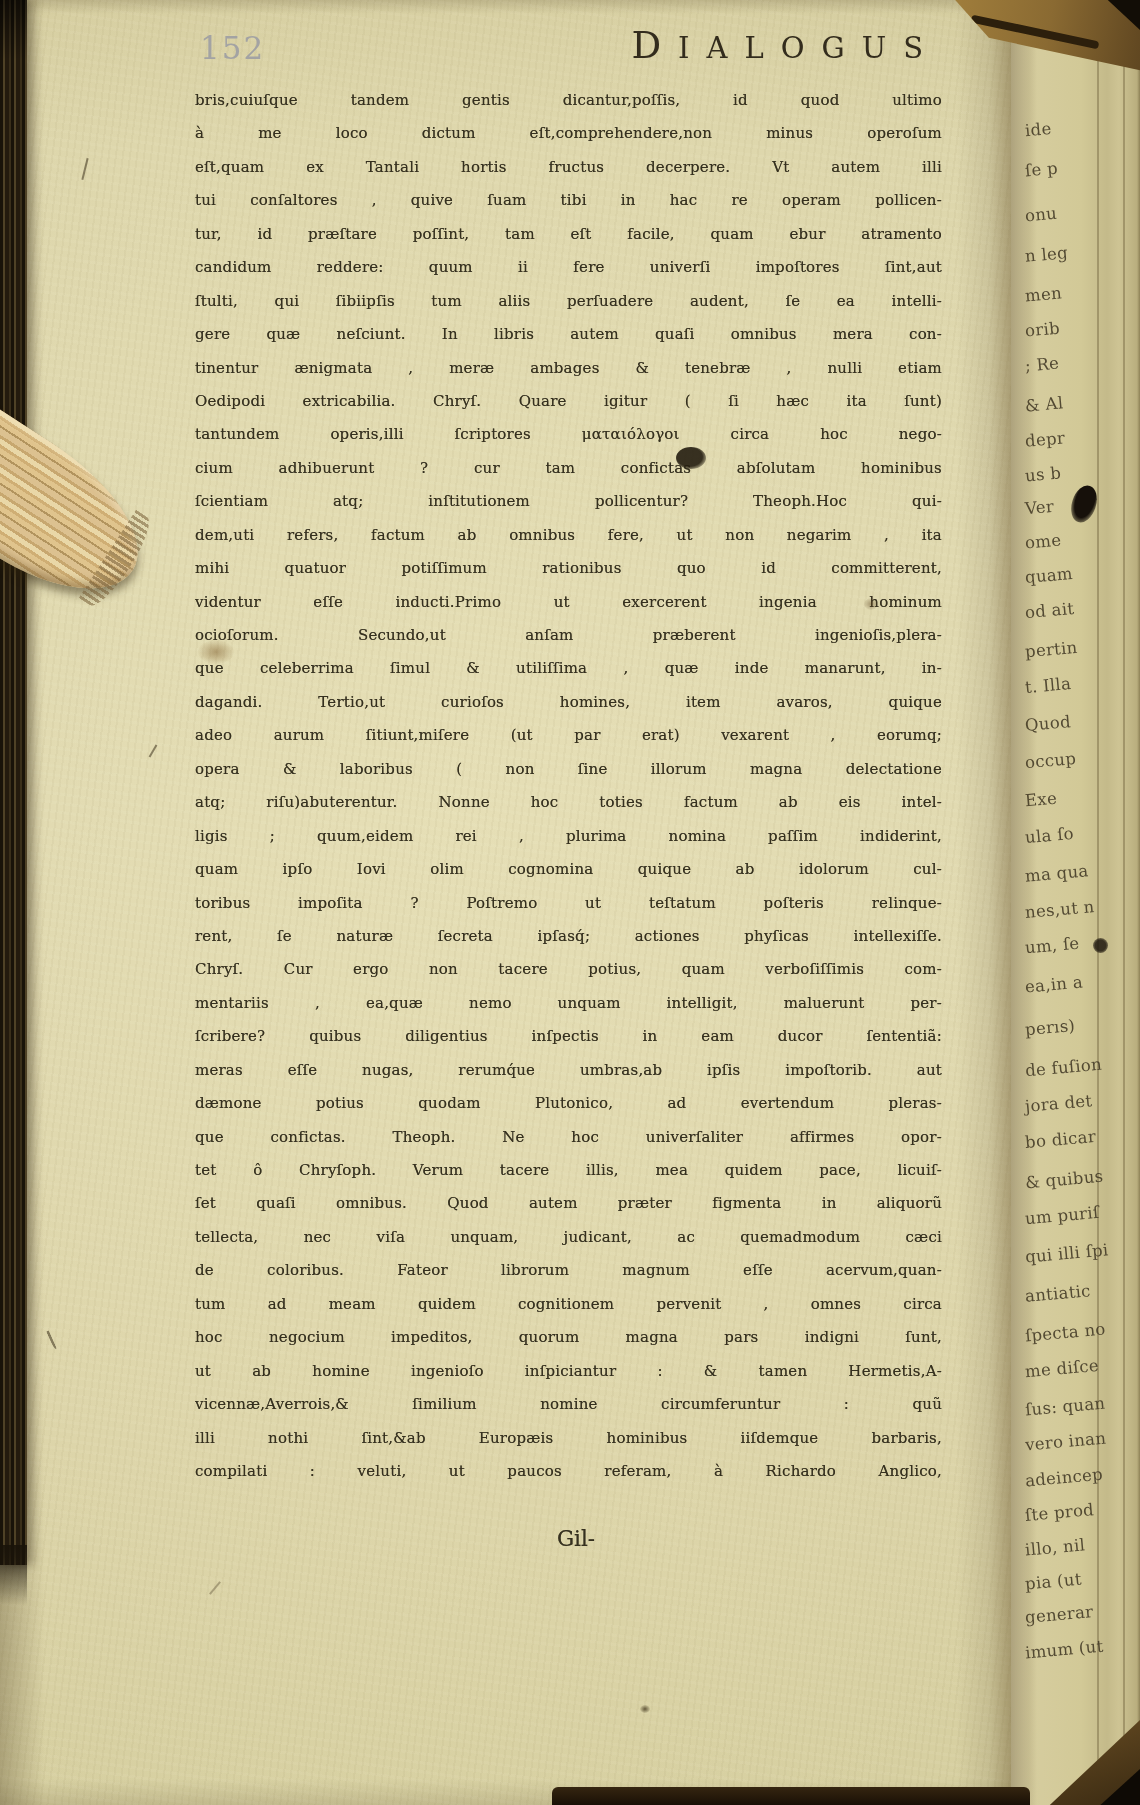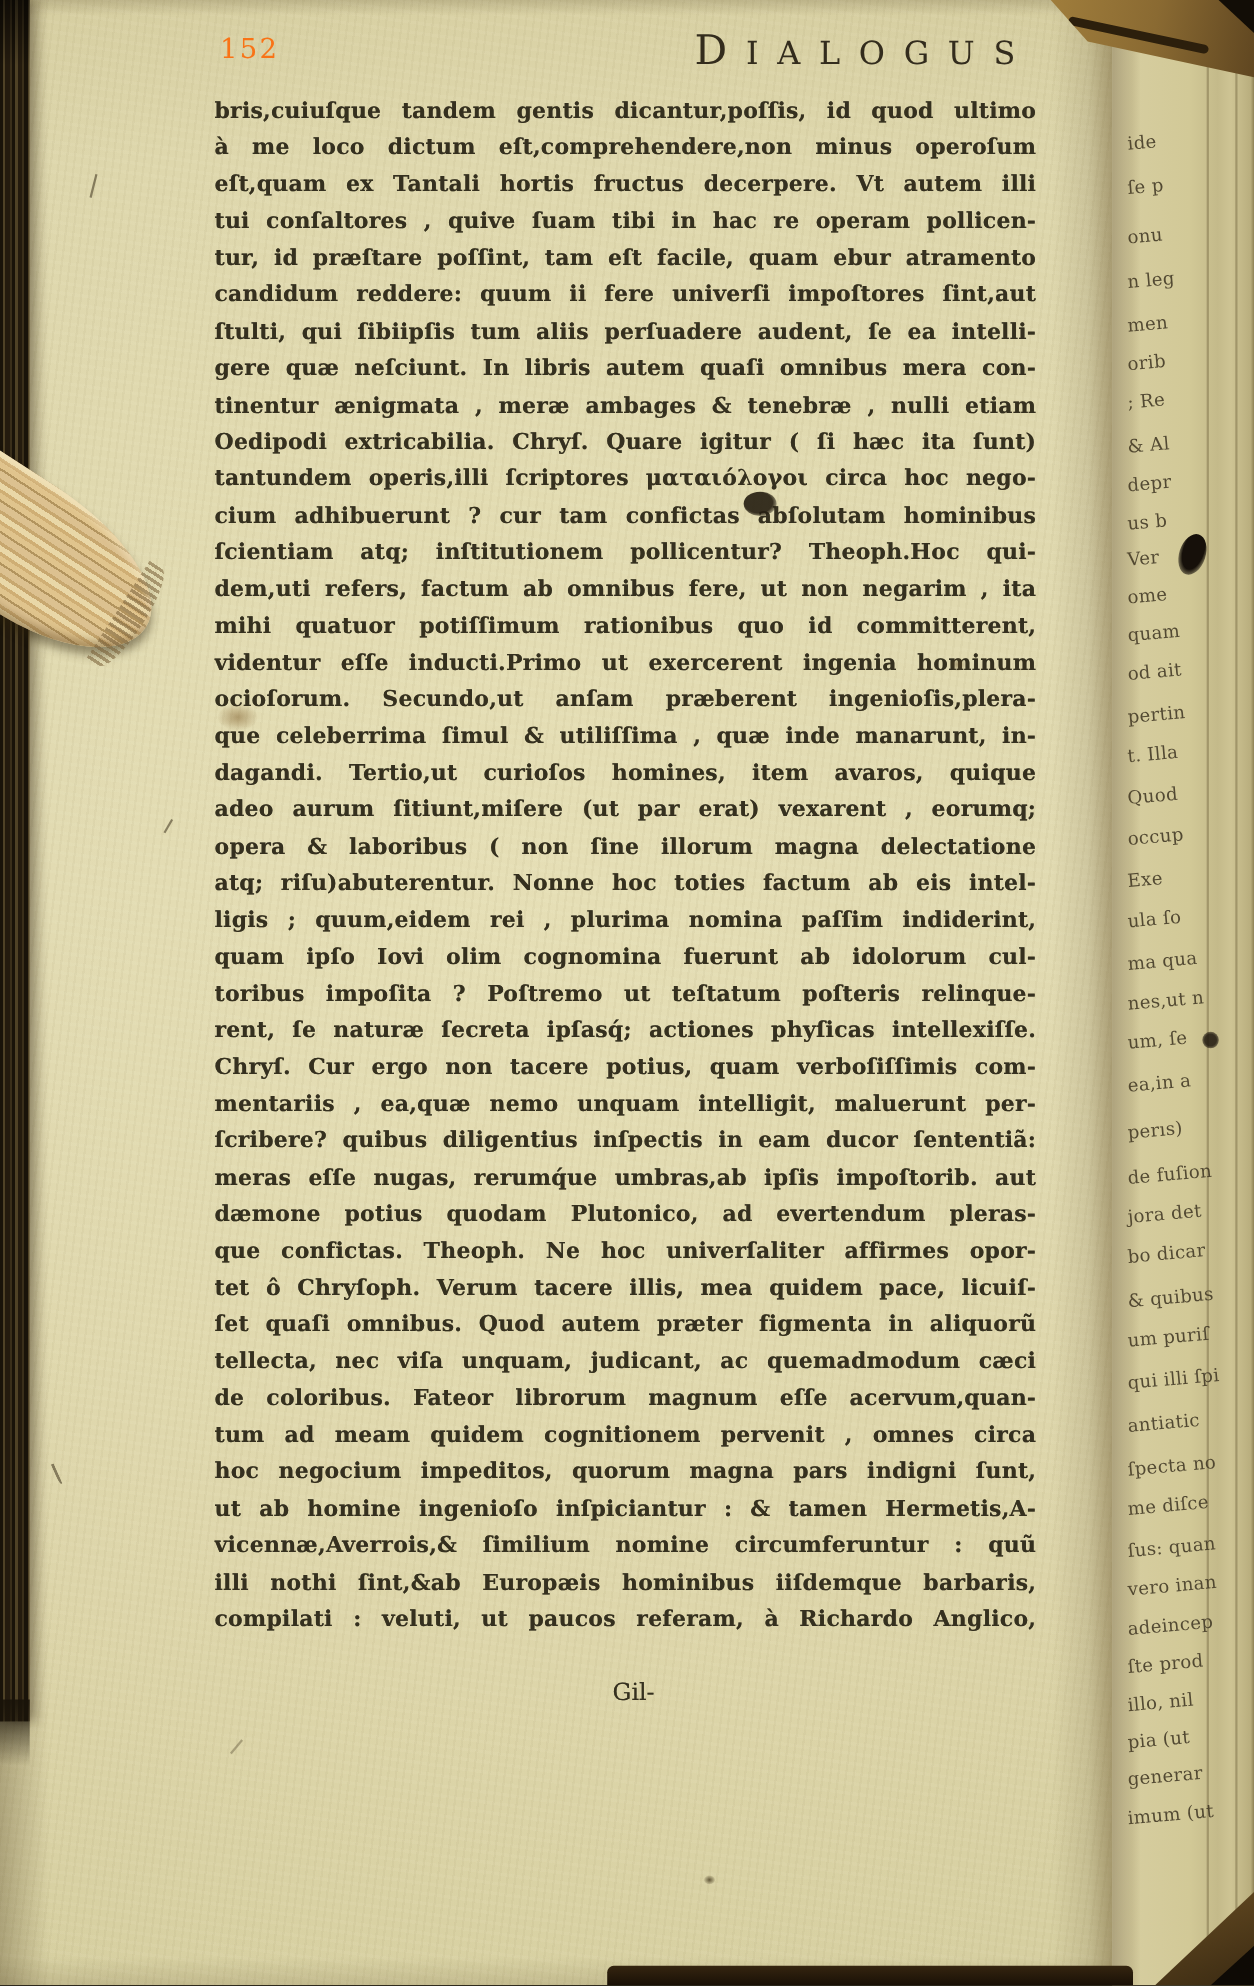--- a/index.html
+++ b/index.html
@@ -84,38 +84,37 @@
     background:repeating-linear-gradient(to bottom,
       #e9d7a7 0 5px,#cfae74 5px 8px,#e0c48d 8px 13px,#b2945e 13px 15px,#dcc190 15px 21px,#c7a76f 21px 24px);
     border-radius:4px 55% 50% 4px / 4px 50% 50% 4px;
     box-shadow:4px 6px 9px rgba(45,33,12,.45), inset 0 -6px 8px rgba(120,92,50,.5), inset 0 4px 6px rgba(255,244,210,.5);
   }
   #bookmark::after{content:"";position:absolute;right:4px;top:8%;width:26px;height:84%;
     background:repeating-linear-gradient(to bottom, rgba(120,95,55,.55) 0 3px, rgba(0,0,0,0) 3px 6px);
     border-radius:0 50% 50% 0;}
   
   #page-number{
-    position:absolute;left:200px;top:30px;font-size:25px;color:#f97316;
+    position:absolute;left:200px;top:30px;font-size:31px;color:#a3a3a3;
     letter-spacing:2px;
   }
   #running-title{
     position:absolute;left:195px;top:24px;width:745px;text-align:right;
     font-size:29px;color:#332c1d;letter-spacing:17px;text-indent:17px;
   }
   #running-title::first-letter{font-size:37px;}
   
   #text-block{
     position:absolute;left:195px;top:84px;width:747px;color:#35301f;
   }
   .line{
-    height:33.45px;line-height:33.45px;font-size:20px;
+    height:33.45px;line-height:33.45px;font-size:15px;
     text-align:justify;text-align-last:justify;overflow:hidden;
     letter-spacing:.2px;
     text-shadow:0 0 .5px rgba(53,48,31,.65);
-    font-weight:bold;
   }
   #catchword{
     position:absolute;left:195px;top:1522px;width:762px;height:34px;line-height:34px;
     font-size:21.5px;color:#35301f;text-align:center;
     text-shadow:0 0 .5px rgba(53,48,31,.65);
   }
   
   .blot{position:absolute;border-radius:50%;}
   #blot-1{left:676px;top:447px;width:30px;height:22px;
     background:radial-gradient(ellipse at 45% 45%, #241d10 55%, rgba(36,29,16,.25) 78%, rgba(0,0,0,0) 100%);opacity:.9;}
@@ -224,21 +223,21 @@
       <div class="line">dem,uti refers, factum ab omnibus fere, ut non negarim , ita</div>
       <div class="line">mihi quatuor potiſſimum rationibus quo id committerent,</div>
       <div class="line">videntur eſſe inducti.Primo ut exercerent ingenia hominum</div>
       <div class="line">ocioſorum. Secundo,ut anſam præberent ingenioſis,plera-</div>
       <div class="line">que celeberrima ſimul &amp; utiliſſima , quæ inde manarunt, in-</div>
       <div class="line">dagandi. Tertio,ut curioſos homines, item avaros, quique</div>
       <div class="line">adeo aurum ſitiunt,miſere (ut par erat) vexarent , eorumq;</div>
       <div class="line">opera &amp; laboribus ( non ſine illorum magna delectatione</div>
       <div class="line">atq; riſu)abuterentur. Nonne hoc toties factum ab eis intel-</div>
       <div class="line">ligis ; quum,eidem rei , plurima nomina paſſim indiderint,</div>
-      <div class="line">quam ipſo Iovi olim cognomina fuerunt ab idolorum cul-</div>
+      <div class="line">quam ipſo Iovi olim cognomina quique ab idolorum cul-</div>
       <div class="line">toribus impoſita ? Poſtremo ut teſtatum poſteris relinque-</div>
       <div class="line">rent, ſe naturæ ſecreta ipſasq́; actiones phyſicas intellexiſſe.</div>
       <div class="line">Chryſ. Cur ergo non tacere potius, quam verboſiſſimis com-</div>
       <div class="line">mentariis , ea,quæ nemo unquam intelligit, maluerunt per-</div>
       <div class="line">ſcribere? quibus diligentius inſpectis in eam ducor ſententiã:</div>
       <div class="line">meras eſſe nugas, rerumq́ue umbras,ab ipſis impoſtorib. aut</div>
       <div class="line">dæmone potius quodam Plutonico, ad evertendum pleras-</div>
       <div class="line">que confictas. Theoph. Ne hoc univerſaliter affirmes opor-</div>
       <div class="line">tet ô Chryſoph. Verum tacere illis, mea quidem pace, licuiſ-</div>
       <div class="line">ſet quaſi omnibus. Quod autem præter figmenta in aliquorũ</div>

